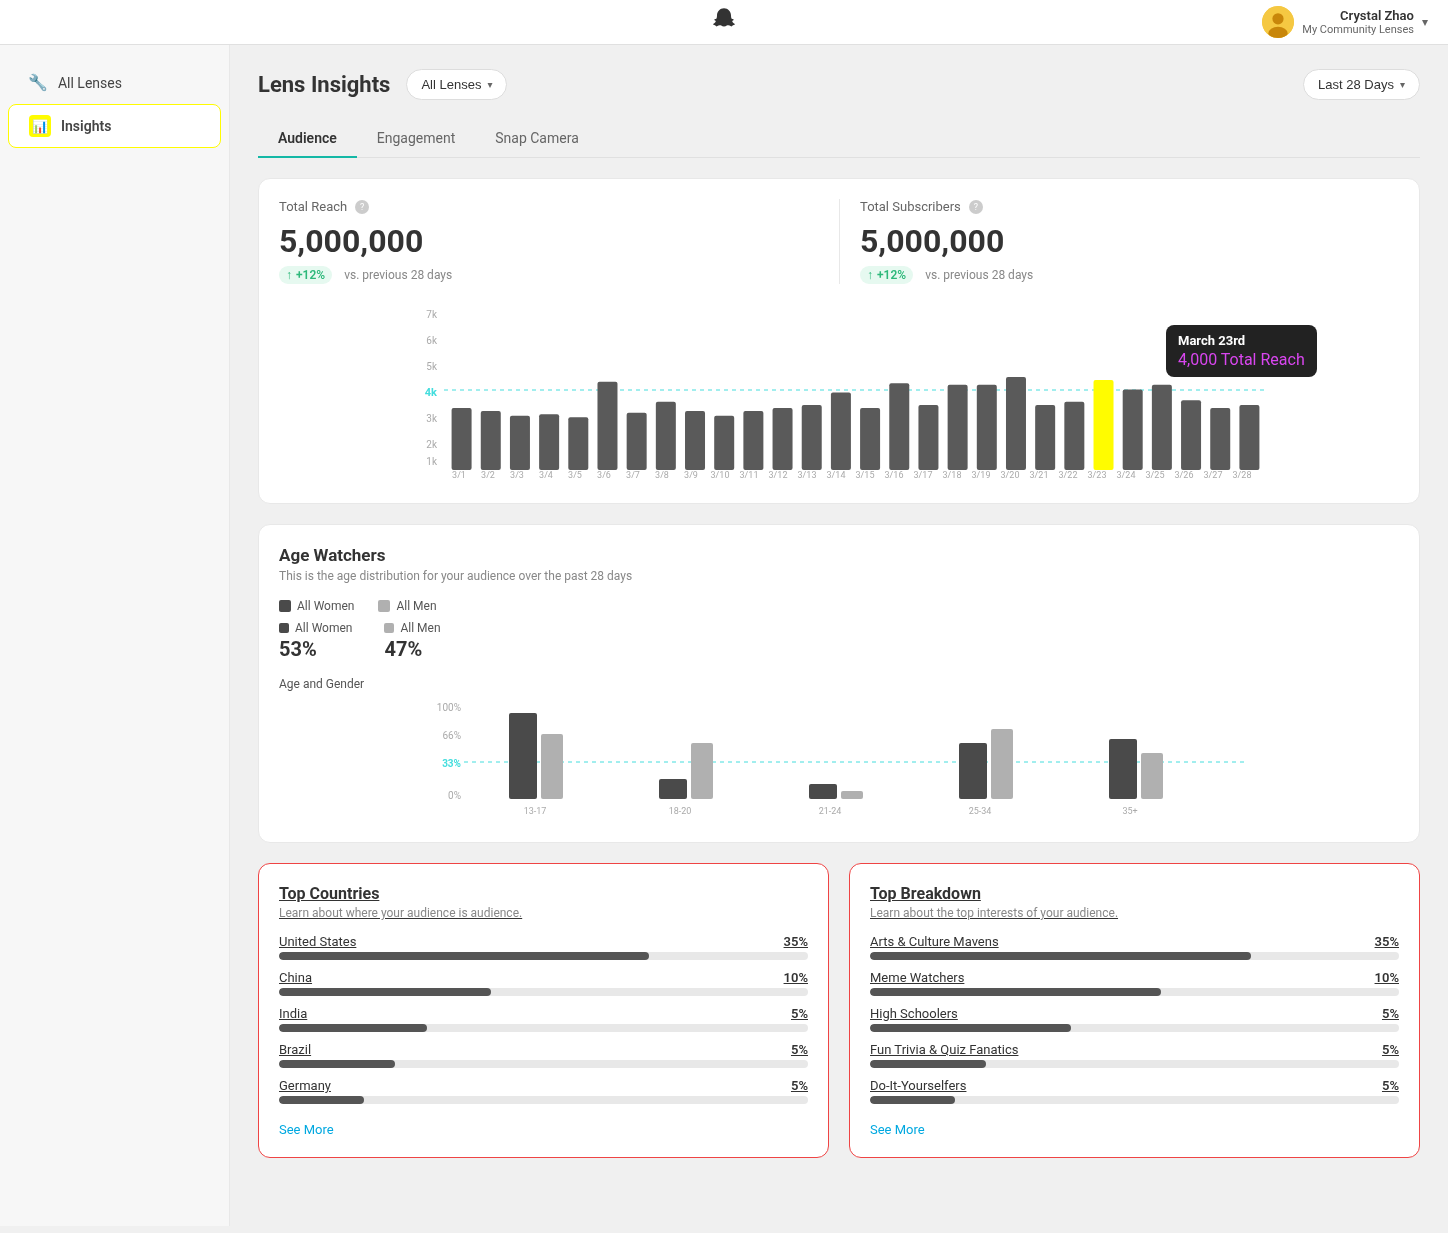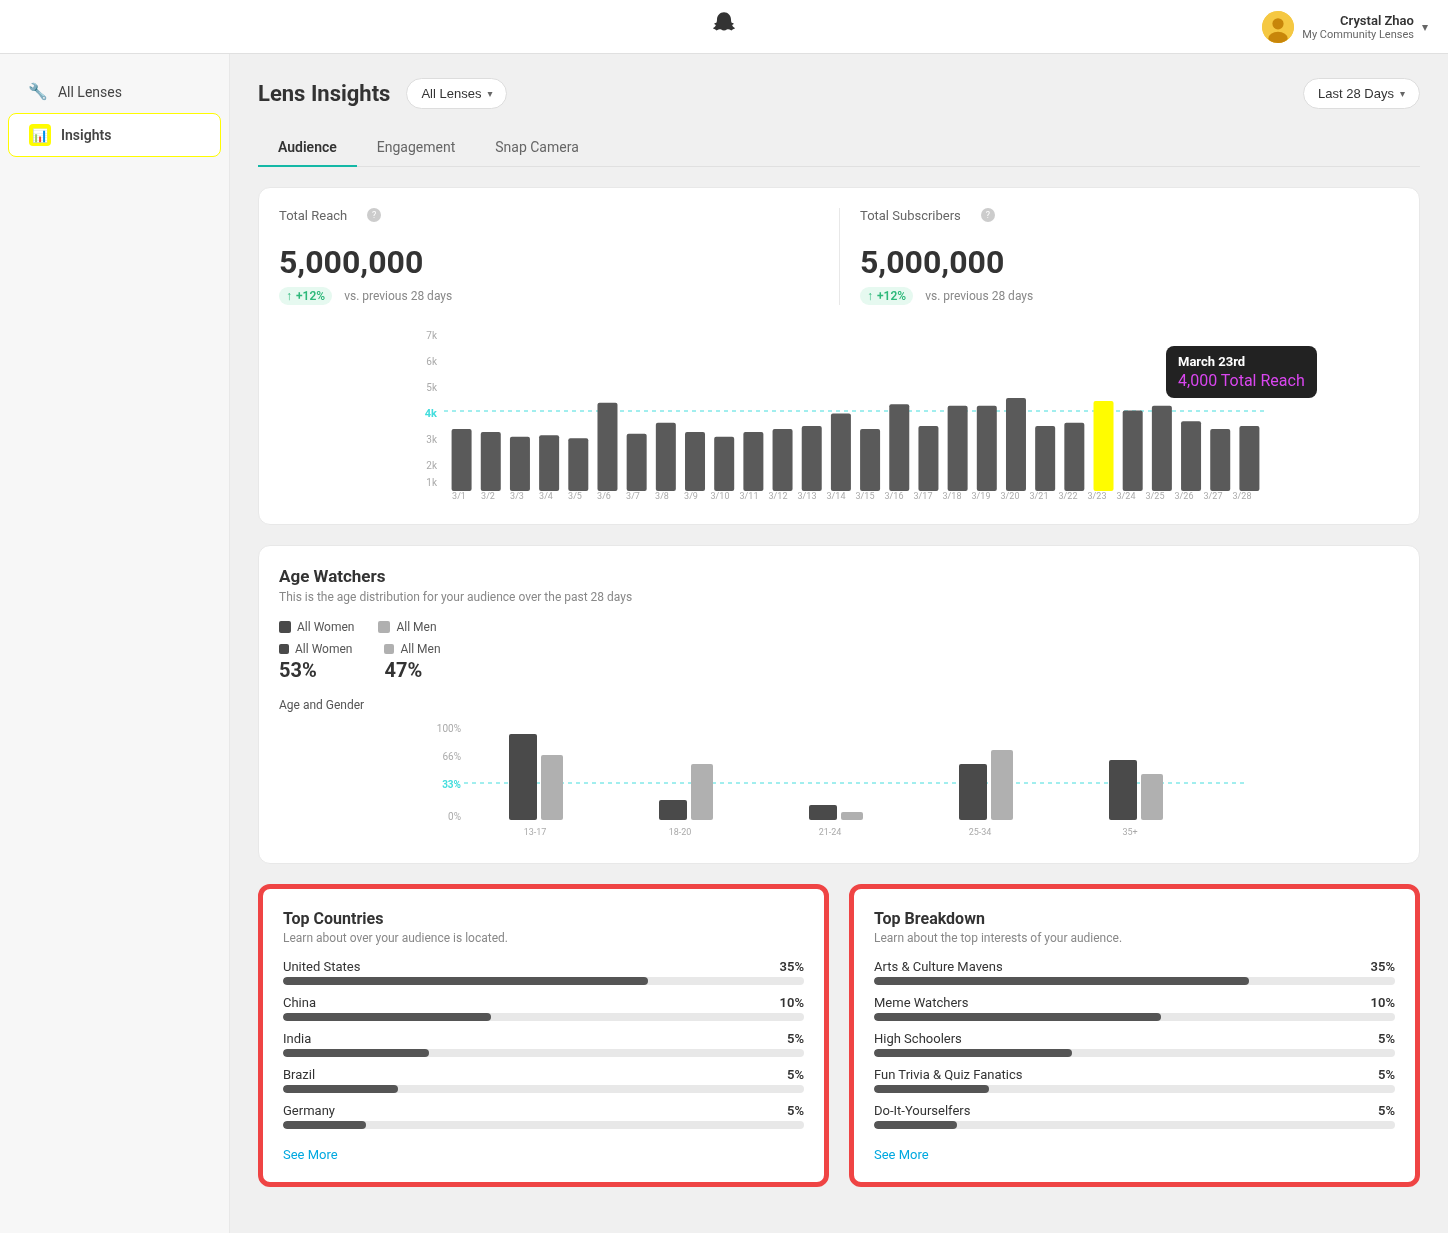--- a/index.html
+++ b/index.html
@@ -1,21 +1,21 @@
 <!DOCTYPE html>
 <html><head>
   <meta charset="utf-8">
   <style>
     * { box-sizing: border-box; margin: 0; padding: 0; }
     body { font-family: -apple-system, BlinkMacSystemFont, 'Segoe UI', Roboto, sans-serif; background: #f0f0f0; color: #333; font-size: 14px; }
 
     
     .topbar {
       background: #fff;
-      height: 54px;
+      height: 45px;
       display: flex;
       align-items: center;
       justify-content: flex-start;
       padding: 0 20px;
       border-bottom: 1px solid #e0e0e0;
       position: relative;
     }
     .topbar-logo { font-size: 22px; color: #FFFC00; position: absolute; left: 50%; transform: translateX(-50%); }
     .topbar-logo svg { width: 28px; height: 28px; }
     .topbar-user { display: flex; align-items: center; gap: 8px; margin-left: auto; cursor: pointer; }
@@ -48,21 +48,21 @@
     
     .tabs { display: flex; gap: 0; border-bottom: 1px solid #e0e0e0; margin-bottom: 20px; }
     .tab { padding: 10px 20px; cursor: pointer; font-size: 14px; color: #666; border-bottom: 2px solid transparent; margin-bottom: -1px; }
     .tab.active { color: #333; font-weight: 600; border-bottom: 2px solid #14b8a6; }
 
     
     .card { background: #fff; border-radius: 12px; padding: 20px; margin-bottom: 20px; border: 1px solid #e8e8e8; }
     .metrics-row { display: grid; grid-template-columns: 1fr 1fr; gap: 0; }
     .metric-box { padding: 0; }
     .metric-box + .metric-box { border-left: 1px solid #e8e8e8; padding-left: 20px; }
-    .metric-label { font-size: 13px; color: #666; margin-bottom: 20px; display: flex; gap: 20px; }
+    .metric-label { font-size: 13px; color: #666; margin-bottom: 8px; display: flex; align-items: center; gap: 8px; }
     .metric-value { font-size: 32px; font-weight: 700; margin-bottom: 6px; }
     .metric-change { display: inline-flex; align-items: center; gap: 4px; background: #e6f9f0; color: #2db87a; font-size: 12px; font-weight: 600; padding: 2px 7px; border-radius: 12px; }
     .metric-change-text { font-size: 12px; color: #888; margin-left: 6px; }
     .info-icon { width: 14px; height: 14px; border-radius: 50%; background: #ccc; color: #fff; font-size: 9px; display: inline-flex; align-items: center; justify-content: center; cursor: pointer; }
 
     
     .chart-container { margin-top: 16px; position: relative; }
     .chart-svg { width: 100%; height: 180px; }
 
     
@@ -79,21 +79,21 @@
     .legend-dot { width: 12px; height: 12px; border-radius: 2px; }
 
     .gender-stats { display: flex; gap: 32px; margin-bottom: 16px; }
     .gender-stat-label { font-size: 12px; color: #555; margin-bottom: 2px; display: flex; align-items: center; gap: 6px; }
     .gender-stat-val { font-size: 20px; font-weight: 700; }
 
     .age-chart-svg { width: 100%; height: 120px; }
 
     
     .bottom-grid { display: grid; grid-template-columns: 1fr 1fr; gap: 20px; }
-    .bottom-card { background: #fff; border-radius: 12px; padding: 20px; border: 5px solid #ef4444; }
+    .bottom-card { background: #fff; border-radius: 12px; padding: 20px; border: 1px solid #ef4444; text-decoration: underline; }
     .bottom-card-title { font-size: 16px; font-weight: 700; margin-bottom: 3px; }
     .bottom-card-desc { font-size: 12px; color: #888; margin-bottom: 14px; }
 
     .bar-row { margin-bottom: 10px; }
     .bar-row-header { display: flex; justify-content: space-between; align-items: center; margin-bottom: 3px; }
     .bar-row-label { font-size: 13px; color: #333; }
     .bar-row-pct { font-size: 13px; font-weight: 600; color: #333; }
     .bar-track { width: 100%; height: 8px; background: #e8e8e8; border-radius: 4px; overflow: hidden; }
     .bar-fill { height: 100%; background: #555; border-radius: 4px; }
 
@@ -346,21 +346,21 @@
         <rect x="680" y="40" width="28" height="60" fill="#4a4a4a" rx="2"></rect>
         <rect x="712" y="54" width="22" height="46" fill="#b0b0b0" rx="2"></rect>
         <text class="x-label" x="701" y="115" text-anchor="middle">35+</text>
       </svg>
     </div>
 
     <div class="bottom-grid">
 
       <div class="bottom-card">
         <div class="bottom-card-title">Top Countries</div>
-        <div class="bottom-card-desc">Learn about over your audience is located.</div>
+        <div class="bottom-card-desc">Learn about where your audience is audience.</div>
 
         <div class="bar-row">
           <div class="bar-row-header">
               <span class="bar-row-label">United States</span>
               <span class="bar-row-pct">35%</span>
             </div>
           <div class="bar-track">
               <div class="bar-fill" style="width:70%"></div>
             </div>
         </div>

